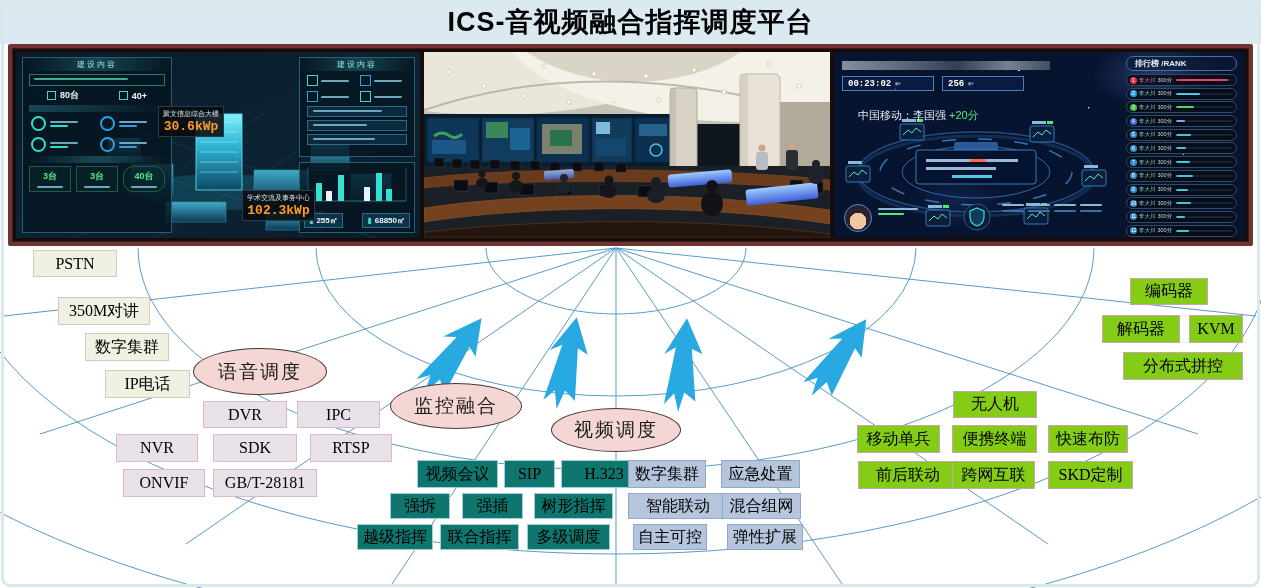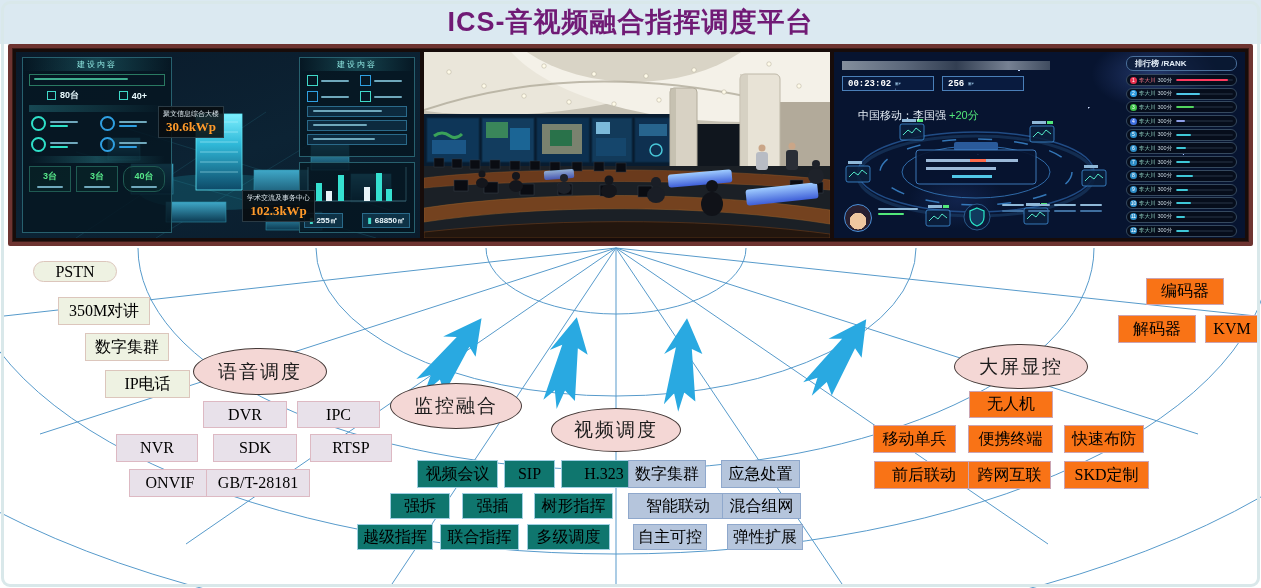--- a/index.html
+++ b/index.html
@@ -5,21 +5,21 @@
   html,body{margin:0;padding:0;}
   body{width:1261px;height:588px;overflow:hidden;background:#fff;
        font-family:"Liberation Sans","DejaVu Sans",sans-serif;}
   #page{position:relative;width:1261px;height:588px;background:#ffffff;}
   
   #outer-frame{position:absolute;inset:1px;border:3px solid #d9e8ea;border-radius:9px;
        pointer-events:none;z-index:60;}
   
   #title-band{position:absolute;left:0;top:0;width:1261px;height:44px;background:#dbe9f1;
        display:flex;align-items:center;justify-content:center;z-index:2;}
-  #title-band h1{margin:2px;font-size:27px;letter-spacing:1px;color:#701a75;font-weight:700;}
+  #title-band h1{margin:2px;font-size:27px;letter-spacing:1px;color:#000000;font-weight:700;}
   
   #banner{position:absolute;left:8px;top:44px;width:1245px;height:202px;box-sizing:border-box;
        background:#170c0a;border:4px solid #6e3431;border-radius:2px;z-index:3;
        box-shadow:inset 0 0 0 1px #3a1c18;}
   .screen{position:absolute;top:4px;height:186px;overflow:hidden;background:#06101e;}
   #screen-left{left:4px;width:404px;background:linear-gradient(160deg,#0a1a2a 0%,#0c2334 55%,#0a1c2c 100%);}
   #screen-mid{left:412px;width:406px;background:#10161e;}
   #screen-right{left:822px;width:411px;
      background:
        radial-gradient(90px 50px at 78% 12%, rgba(70,100,180,.45), transparent 70%),
@@ -37,21 +37,21 @@
   .tiny-bar{height:2px;background:#6fa8bc;border-radius:1px;}
   .chip-ico{width:9px;height:9px;border:1px solid #3fd8c8;box-sizing:border-box;}
   .stat-chip{display:flex;align-items:center;gap:4px;font-size:9px;font-weight:bold;color:#eafcff;}
   .gauge{width:15px;height:15px;border-radius:50%;box-sizing:border-box;border:2.5px solid #2fe0c8;}
   .gauge.blue{border-color:#2f9fe0;}
   .bchip{box-sizing:border-box;border:1px solid #1f5a52;background:rgba(8,40,40,.5);
         text-align:center;font-size:9px;font-weight:bold;color:#57e88a;padding-top:3px;}
   .callout{position:absolute;background:rgba(8,12,16,.88);border:1px solid #2a3a44;
         text-align:center;padding:2px 4px;z-index:5;}
   .callout .cl-label{font-size:7px;color:#dbe6ec;white-space:nowrap;}
-  .callout .cl-value{font-size:13px;font-weight:bold;color:#ff9a2a;font-family:Liberation Serif, serif;}
+  .callout .cl-value{font-size:13px;font-weight:bold;color:#ff9a2a;font-family:Liberation Mono, monospace;}
   .area-chip{display:flex;align-items:center;gap:3px;background:#0e3246;border:1px solid #2a6a8a;
         color:#eaf6fb;font-size:8px;font-weight:bold;padding:1px 4px;}
   
   .hudbox{position:absolute;height:15px;box-sizing:border-box;border:1px solid #4a7fb8;
         background:rgba(10,30,70,.7);color:#fff;display:flex;align-items:center;gap:4px;
         padding:0 5px;font-family:"Liberation Mono","DejaVu Sans Mono",monospace;
         font-size:9px;font-weight:bold;}
   .hud-sub{font-size:5px;color:#8fb8d8;font-weight:normal;}
   #user-line{position:absolute;left:24px;top:56px;font-size:11px;color:#e9f1f9;z-index:4;}
   #user-line .delta{color:#52e87a;margin-left:3px;}
@@ -70,21 +70,21 @@
   .rk-bar i{display:block;height:100%;border-radius:1px;}
   
   #diagram-svg{position:absolute;left:0;top:0;width:1261px;height:588px;z-index:1;}
   .bx{position:absolute;box-sizing:border-box;display:flex;align-items:center;justify-content:center;
       font-family:"Liberation Serif","DejaVu Serif",serif;font-size:16px;color:#000;z-index:4;
       border:1px solid;white-space:nowrap;}
   .bx.green{background:#eef2e2;border-color:#dcc6bc;}
   .bx.lav{background:#e8e1ea;border-color:#ddb9c3;}
   .bx.cyan{background:#0f766e;border-color:#9fcfe2;}
   .bx.bgray{background:#b5c5dc;border-color:#8fa8cc;}
-  .bx.pink{background:#f97316;border-color:#cba4b2;margin-left:16px;}
+  .bx.pink{background:#84cc16;border-color:#cba4b2;}
   .enode{position:absolute;border-radius:50%;display:flex;align-items:center;justify-content:center;
       font-family:"Liberation Serif","DejaVu Serif",serif;font-size:19px;letter-spacing:2px;color:#1c1c1c;
       background:#f4d7d5;border:1.5px solid #453a38;z-index:4;box-sizing:border-box;}
 </style>
 </head>
 <body>
 
 <div id="page">
 
   <div id="title-band">
@@ -596,34 +596,33 @@
       <path transform="translate(452,356) rotate(38)" d="M0,-48 L19,-14 L8,-18 L17,34 L5,26 L1,46 L-5,28 L-14,40 L-8,-18 L-19,-10 Z"></path>
       <path transform="translate(566,364) rotate(13)" d="M0,-48 L19,-14 L8,-18 L17,34 L5,26 L1,46 L-5,28 L-14,40 L-8,-18 L-19,-10 Z"></path>
       <path transform="translate(682,366) rotate(6)" d="M0,-48 L19,-14 L8,-18 L17,34 L5,26 L1,46 L-5,28 L-14,40 L-8,-18 L-19,-10 Z"></path>
       <path transform="translate(838,358) rotate(36)" d="M0,-48 L19,-14 L8,-18 L17,34 L5,26 L1,46 L-5,28 L-14,40 L-8,-18 L-19,-10 Z"></path>
     </g>
   </svg>
 
   <div class="enode" style="left:193px;top:348px;width:134px;height:47px;">语音调度</div>
   <div class="enode" style="left:390px;top:383px;width:132px;height:46px;">监控融合</div>
   <div class="enode" style="left:551px;top:408px;width:130px;height:44px;">视频调度</div>
-  <div class="enode" style="left:954px;top:344px;width:134px;height:45px;">大屏显控</div>
-
-  <div class="bx green" style="left:33px;top:261px;width:84px;height:21px;border-radius:11px;">PSTN</div>
+
+  <div class="bx green" style="left:33px;top:250px;width:84px;height:27px;">PSTN</div>
   <div class="bx green" style="left:58px;top:297px;width:92px;height:28px;">350M对讲</div>
   <div class="bx green" style="left:85px;top:333px;width:84px;height:28px;">数字集群</div>
   <div class="bx green" style="left:105px;top:370px;width:85px;height:28px;">IP电话</div>
 
   <div class="bx lav" style="left:203px;top:401px;width:84px;height:27px;">DVR</div>
   <div class="bx lav" style="left:297px;top:401px;width:83px;height:27px;">IPC</div>
   <div class="bx lav" style="left:116px;top:434px;width:82px;height:28px;">NVR</div>
   <div class="bx lav" style="left:213px;top:434px;width:84px;height:28px;">SDK</div>
   <div class="bx lav" style="left:310px;top:434px;width:82px;height:28px;">RTSP</div>
-  <div class="bx lav" style="left:129px;top:469px;width:82px;height:28px;">ONVIF</div>
-  <div class="bx lav" style="left:206px;top:469px;width:104px;height:28px;">GB/T-28181</div>
+  <div class="bx lav" style="left:123px;top:469px;width:82px;height:28px;">ONVIF</div>
+  <div class="bx lav" style="left:213px;top:469px;width:104px;height:28px;">GB/T-28181</div>
 
   <div class="bx cyan" style="left:417px;top:460px;width:81px;height:28px;">视频会议</div>
   <div class="bx cyan" style="left:504px;top:460px;width:51px;height:28px;">SIP</div>
   <div class="bx cyan" style="left:561px;top:460px;width:86px;height:28px;">H.323</div>
   <div class="bx cyan" style="left:390px;top:493px;width:60px;height:26px;">强拆</div>
   <div class="bx cyan" style="left:462px;top:493px;width:61px;height:26px;">强插</div>
   <div class="bx cyan" style="left:534px;top:493px;width:79px;height:26px;">树形指挥</div>
   <div class="bx cyan" style="left:357px;top:524px;width:76px;height:26px;">越级指挥</div>
   <div class="bx cyan" style="left:440px;top:524px;width:79px;height:26px;">联合指挥</div>
   <div class="bx cyan" style="left:527px;top:524px;width:83px;height:26px;">多级调度</div>
@@ -631,20 +630,21 @@
   <div class="bx bgray" style="left:628px;top:460px;width:78px;height:28px;">数字集群</div>
   <div class="bx bgray" style="left:721px;top:460px;width:79px;height:28px;">应急处置</div>
   <div class="bx bgray" style="left:628px;top:493px;width:100px;height:26px;">智能联动</div>
   <div class="bx bgray" style="left:722px;top:493px;width:79px;height:26px;">混合组网</div>
   <div class="bx bgray" style="left:633px;top:524px;width:74px;height:26px;">自主可控</div>
   <div class="bx bgray" style="left:727px;top:524px;width:76px;height:26px;">弹性扩展</div>
 
   <div class="bx pink" style="left:1130px;top:278px;width:78px;height:27px;">编码器</div>
   <div class="bx pink" style="left:1102px;top:315px;width:78px;height:28px;">解码器</div>
   <div class="bx pink" style="left:1189px;top:315px;width:54px;height:28px;">KVM</div>
+  <div class="bx pink" style="left:1123px;top:352px;width:120px;height:28px;">分布式拼控</div>
   <div class="bx pink" style="left:953px;top:391px;width:84px;height:27px;">无人机</div>
   <div class="bx pink" style="left:857px;top:425px;width:83px;height:28px;">移动单兵</div>
   <div class="bx pink" style="left:952px;top:425px;width:85px;height:28px;">便携终端</div>
   <div class="bx pink" style="left:1048px;top:425px;width:80px;height:28px;">快速布防</div>
   <div class="bx pink" style="left:858px;top:461px;width:100px;height:28px;">前后联动</div>
   <div class="bx pink" style="left:952px;top:461px;width:83px;height:28px;">跨网互联</div>
   <div class="bx pink" style="left:1048px;top:461px;width:85px;height:28px;">SKD定制</div>
 
   <div id="outer-frame"></div>
 </div>

